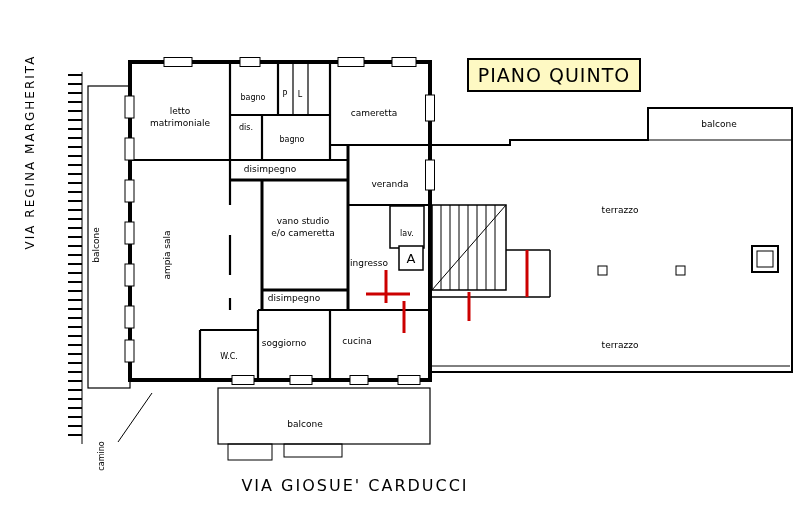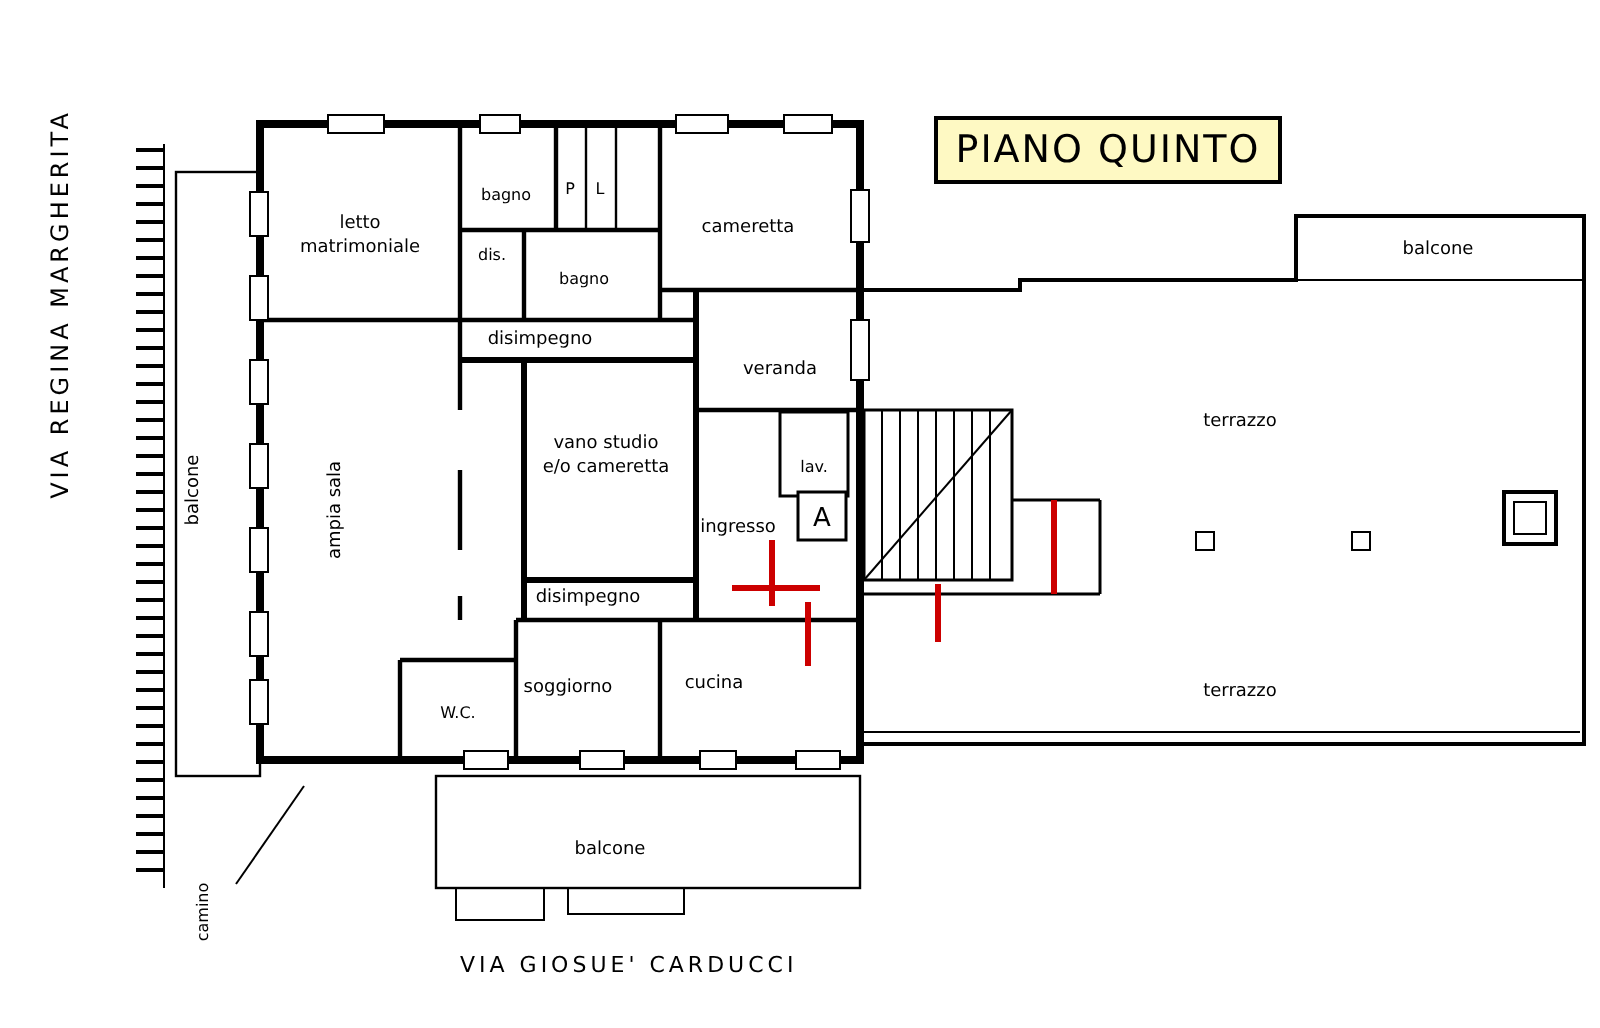--- a/index.html
+++ b/index.html
@@ -10,22 +10,22 @@
   .title-box{
     position:absolute;left:467px;top:16px;width:170px;height:30px;
     border:2px solid #000;text-align:center;line-height:30px;
     font-size:19px;letter-spacing:1px;color:#000;background:#fef9c3;margin-top:42px;
   }
   .street-left{
     position:absolute;left:30px;top:152px;transform:translate(-50%,-50%) rotate(-90deg);
     white-space:nowrap;font-size:12px;letter-spacing:2px;color:#000;
   }
   .street-bottom{
-    position:absolute;left:230px;top:476px;width:250px;
-    font-size:11px;letter-spacing:2px;color:#000;
+    position:absolute;left:230px;top:476px;width:250px;text-align:center;
+    font-size:16px;letter-spacing:2px;color:#000;
   }
   svg{position:absolute;left:0;top:0;}
   .lbl{font-family:"DejaVu Sans","Liberation Sans",sans-serif;font-size:9px;fill:#000;text-anchor:middle;}
   .lbl-sm{font-family:"DejaVu Sans","Liberation Sans",sans-serif;font-size:8px;fill:#000;text-anchor:middle;}
   .lbl-a{font-family:"DejaVu Sans","Liberation Sans",sans-serif;font-size:13px;fill:#000;text-anchor:middle;}
   .wall-ext{stroke:#000;stroke-width:4;fill:none;}
   .wall-int{stroke:#000;stroke-width:2.2;fill:none;}
   .wall-heavy{stroke:#000;stroke-width:3;fill:none;}
   .wall-thin{stroke:#000;stroke-width:1.2;fill:none;}
   .line-1{stroke:#000;stroke-width:1;fill:none;}

